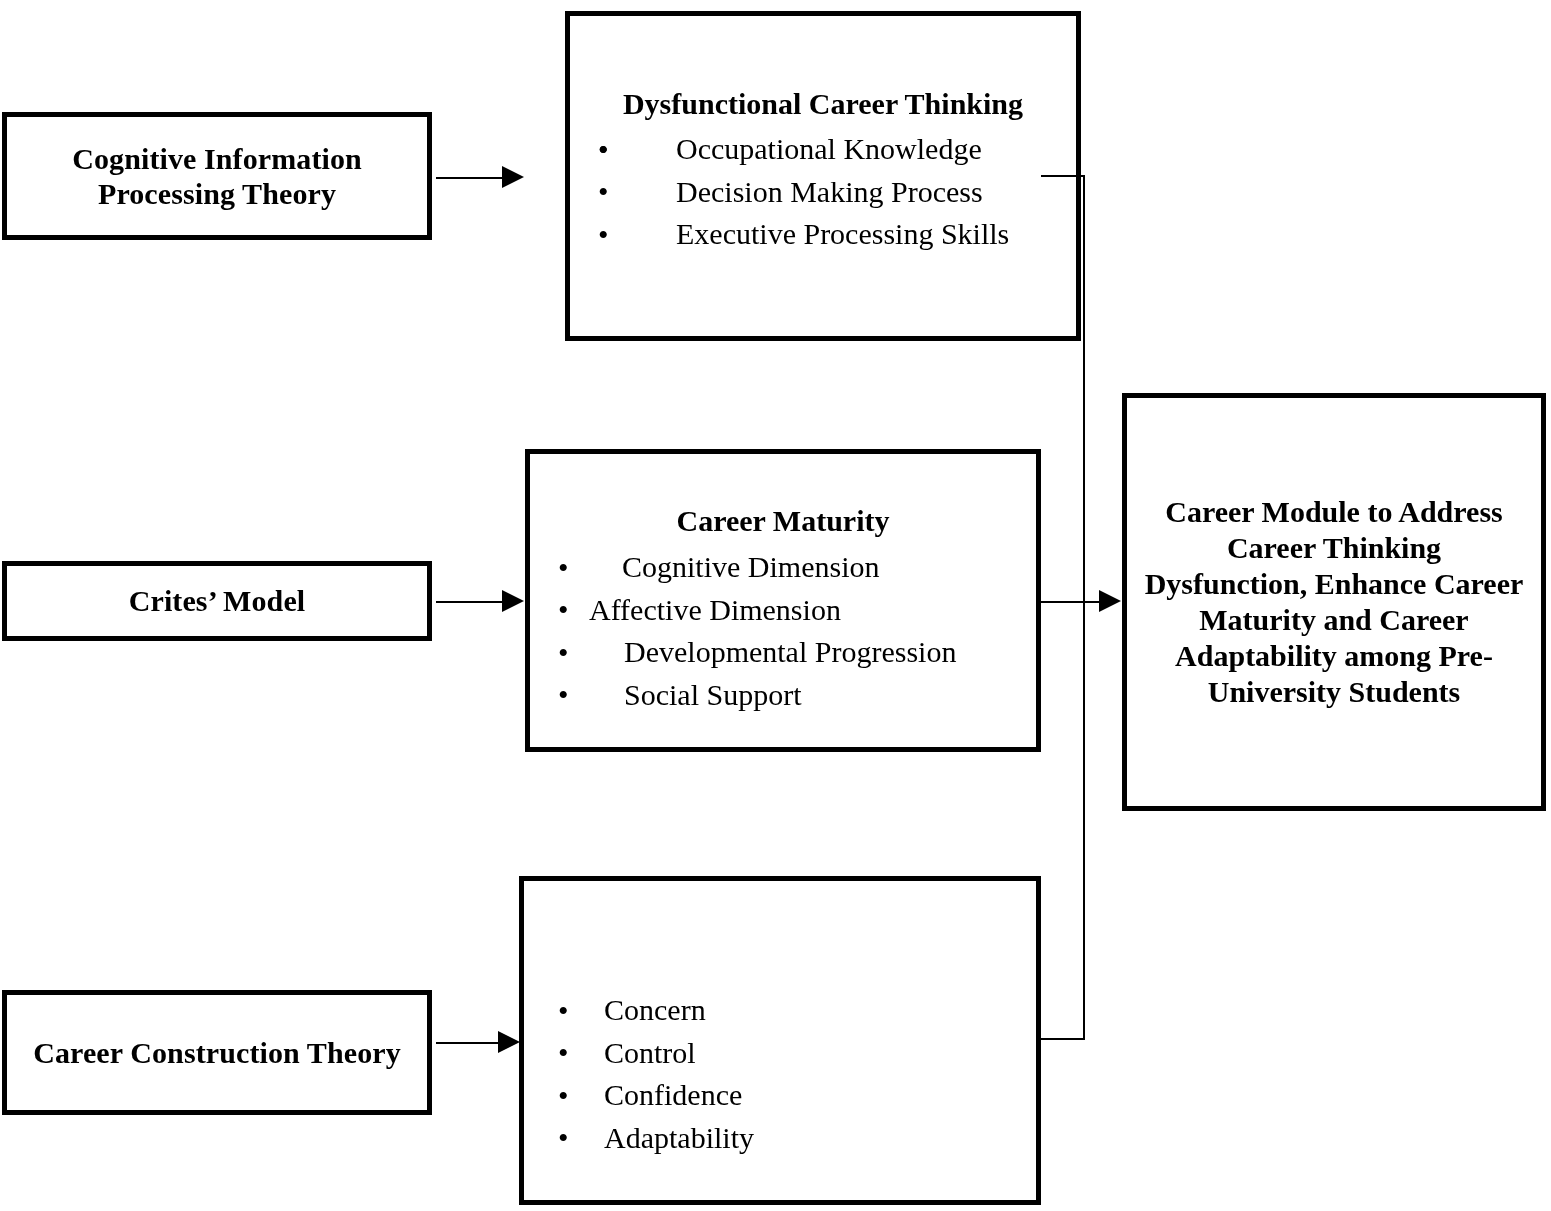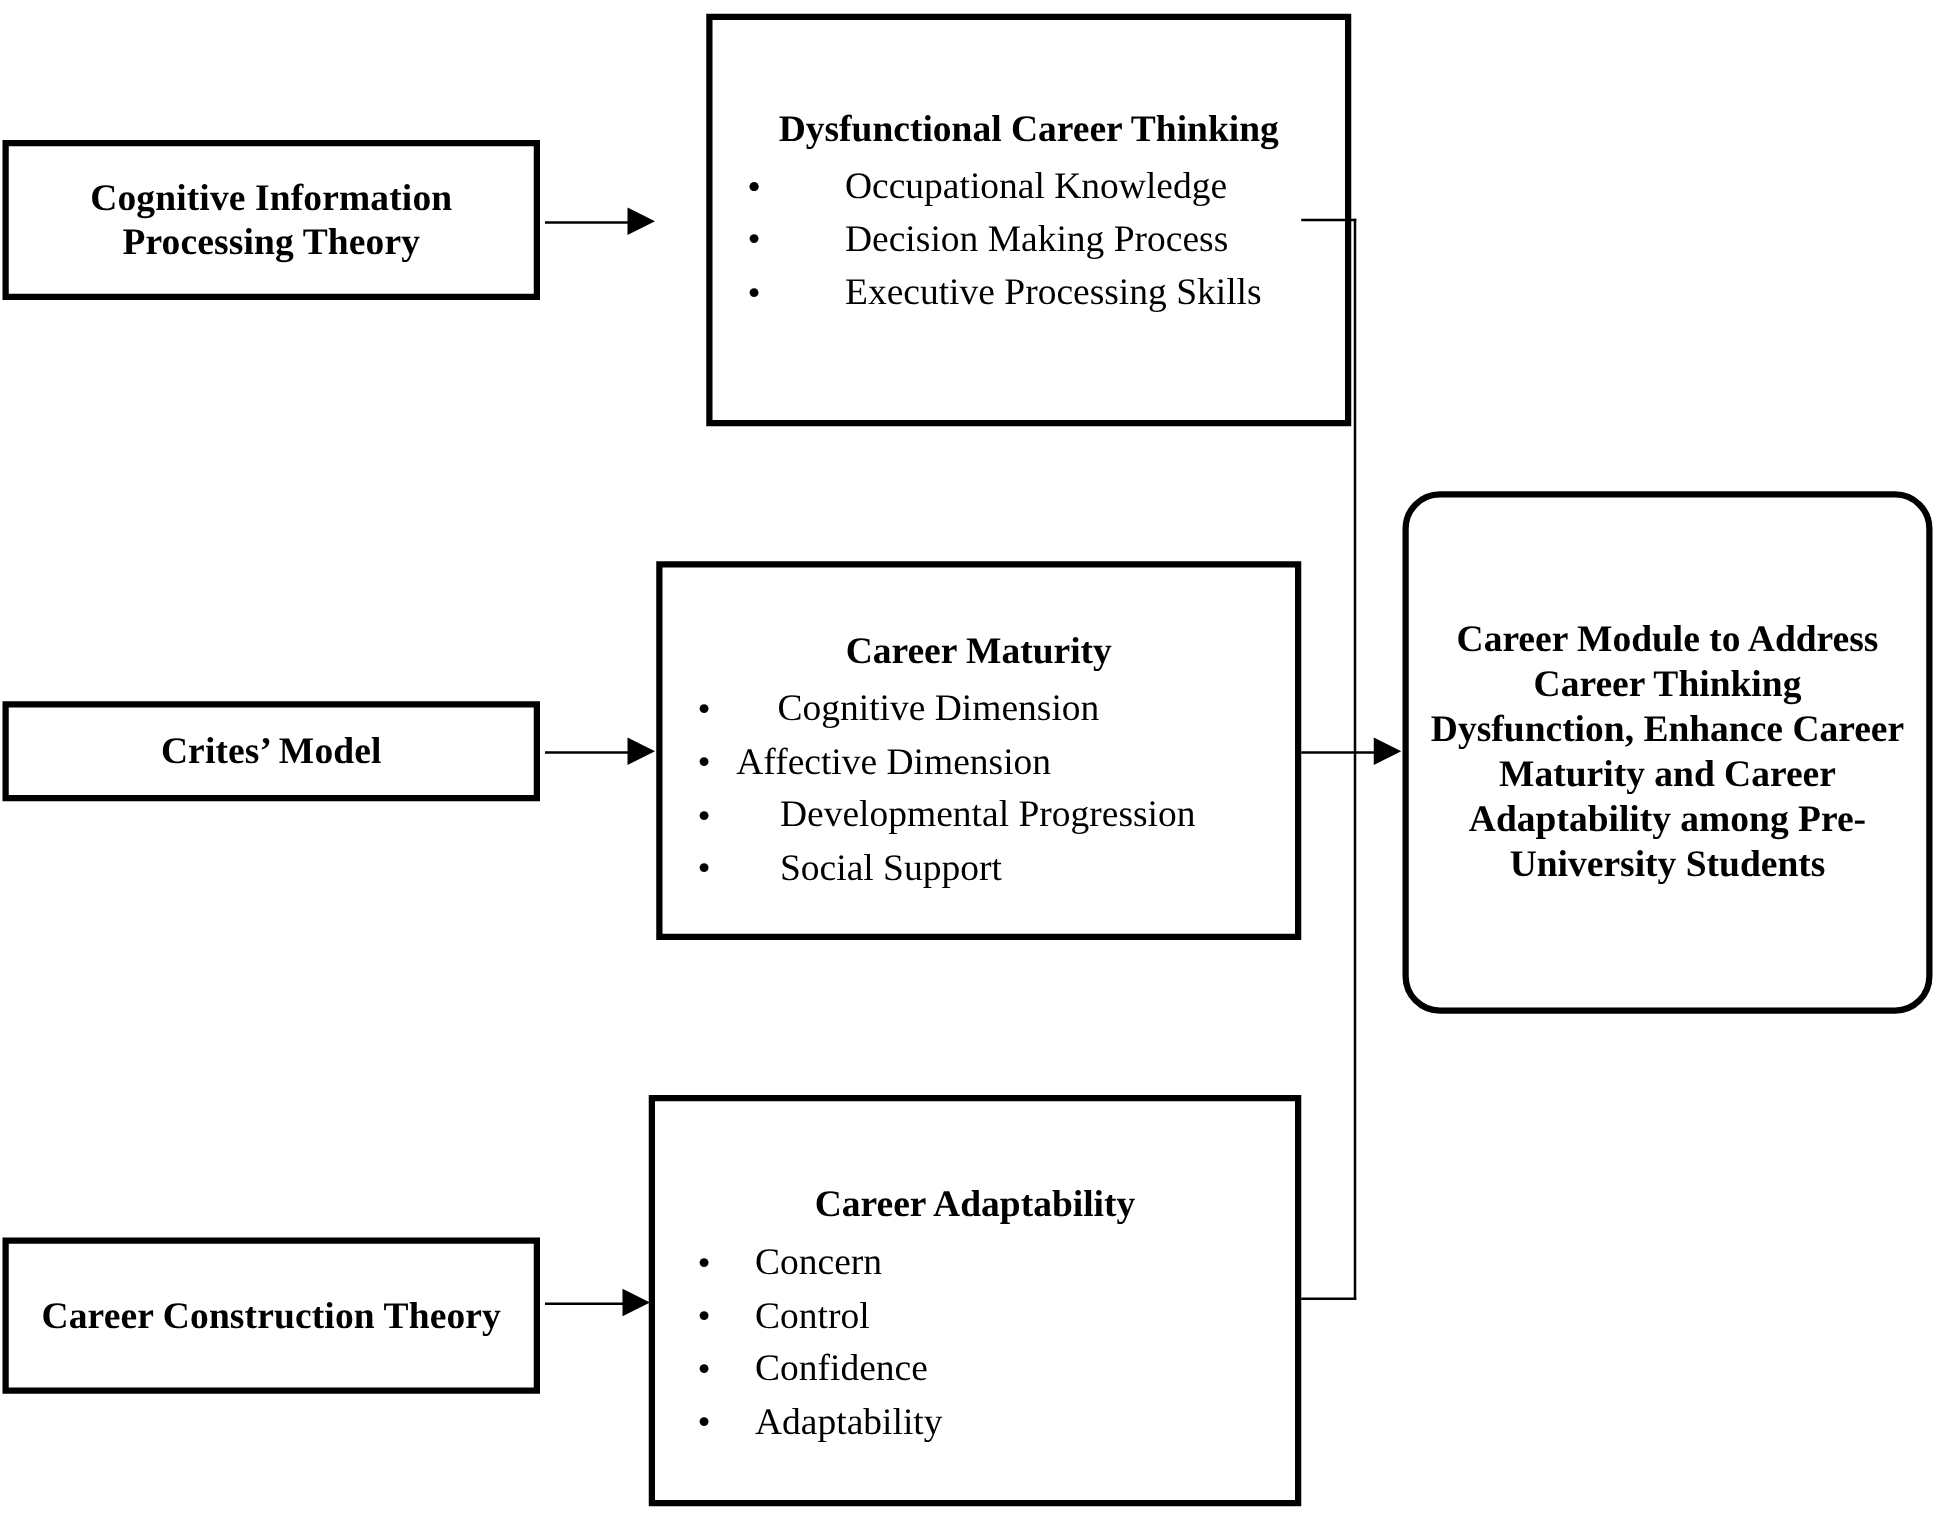--- a/index.html
+++ b/index.html
@@ -73,21 +73,20 @@
     display: inline-block;
   }
 
   
   .outcome-box {
     display: flex;
     align-items: center;
     justify-content: flex-end;
     text-align: center;
     padding: 6px 16px;
-    border-radius: 30px;
   }
   .outcome-text {
     font-weight: bold;
     font-size: 30px;
     line-height: 1.20;
   }
 
   
   .hline {
     position: absolute;
@@ -162,21 +161,20 @@
         <span class="txt" style="margin-left:66px;">Developmental Progression</span>
       </li>
       <li>
         <span class="dot">•</span>
         <span class="txt" style="margin-left:66px;">Social Support</span>
       </li>
     </ul>
   </div>
 
   <div class="box" style="left:519px; top:876px; width:522px; height:329px;">
-    <div class="construct-title" style="top:66px;">Career Adaptability</div>
     <ul class="bullets" style="left:34px; top:108px;">
       <li>
         <span class="dot">•</span>
         <span class="txt" style="margin-left:46px;">Concern</span>
       </li>
       <li>
         <span class="dot">•</span>
         <span class="txt" style="margin-left:46px;">Control</span>
       </li>
       <li>

